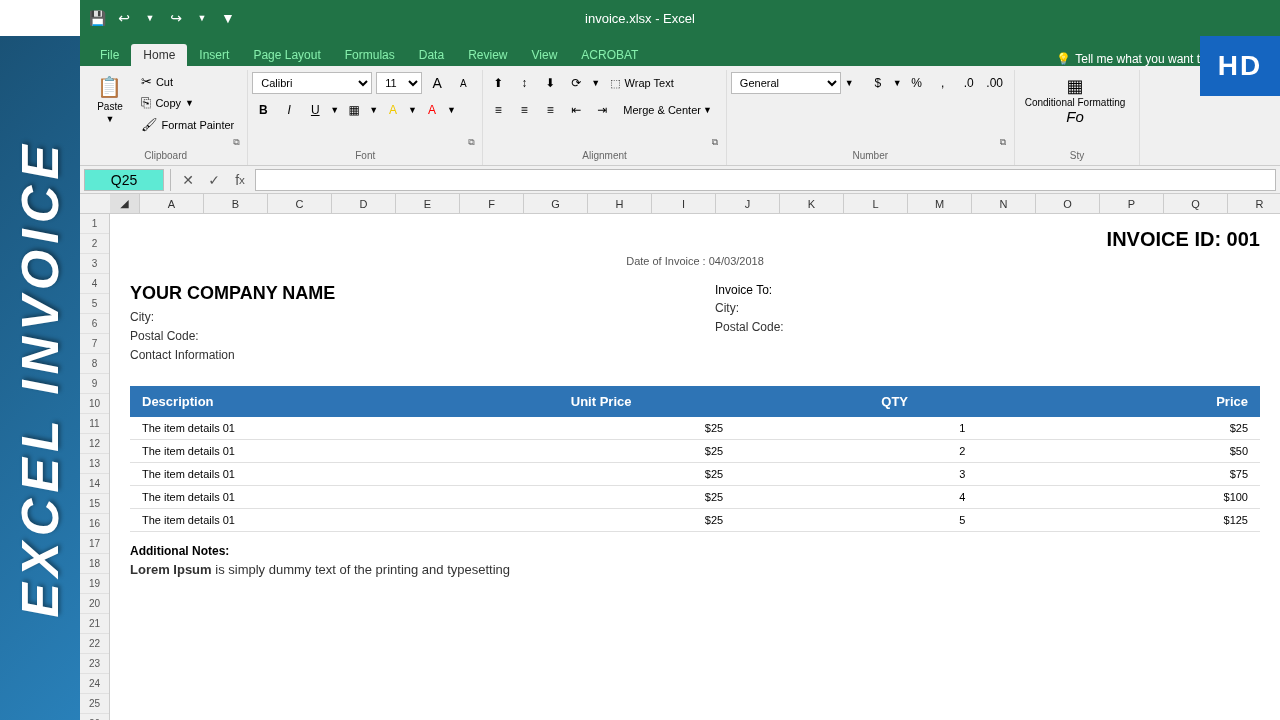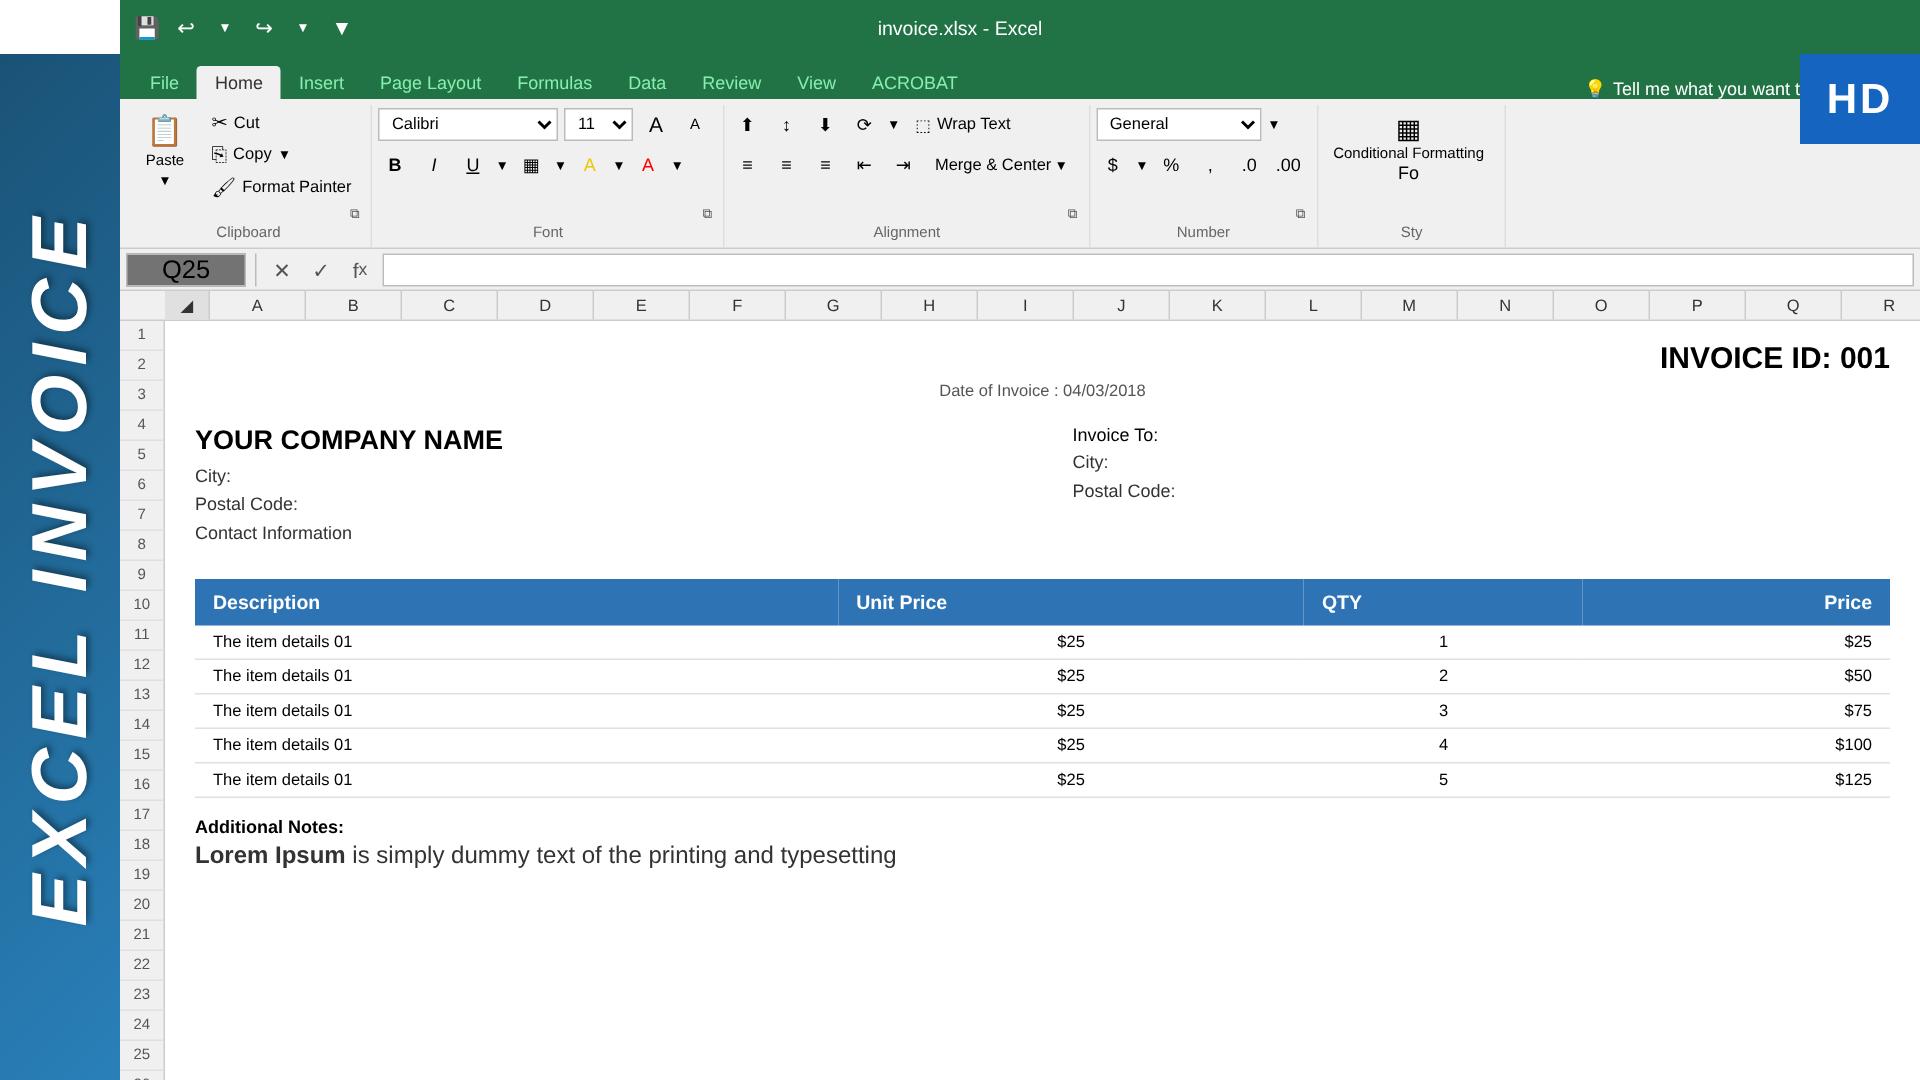--- a/index.html
+++ b/index.html
@@ -123,21 +123,21 @@
     #formula-bar {
       height: 28px;
       background: #f0f0f0;
       border-bottom: 1px solid #ccc;
       display: flex;
       align-items: center;
       gap: 4px;
       padding: 0 4px;
     }
     .name-box {
-      width: 80px; height: 22px; border: 1px solid #bbb; background: #737373; font-size: 17px; text-align: center; display: flex; align-items: center; justify-content: center;
+      width: 80px; height: 22px; border: 1px solid #bbb; background: #5eead4; font-size: 14px; text-align: center; display: flex; align-items: center; justify-content: center;
     }
     .formula-separator { width: 1px; height: 22px; background: #bbb; margin: 0 2px; }
     .formula-btn { width: 22px; height: 22px; cursor: pointer; display: flex; align-items: center; justify-content: center; font-size: 14px; color: #555; }
     .formula-input { flex: 1; height: 22px; border: 1px solid #bbb; background: white; font-size: 11px; padding: 0 4px; }
 
     
     #spreadsheet {
       display: flex;
       flex-direction: column;
       flex: 1;
@@ -238,21 +238,21 @@
       font-size: 11px;
       border-bottom: 1px solid #e0e0e0;
     }
     .invoice-table td.right { text-align: right; }
     .invoice-table td.center { text-align: center; }
 
     .notes-section { display: flex; gap: 20px; margin-top: 8px; }
     .notes-left { flex: 1; }
     .notes-right { min-width: 200px; text-align: right; }
     .notes-title { font-size: 12px; font-weight: bold; margin-bottom: 4px; }
-    .notes-text { font-size: 16px; color: #333; }
+    .notes-text { font-size: 13px; color: #333; }
     .notes-text strong { font-weight: bold; }
     .totals-row { display: flex; justify-content: flex-end; gap: 16px; font-size: 12px; margin-bottom: 2px; }
     .totals-label { color: #333; }
     .totals-value { font-weight: bold; min-width: 40px; text-align: right; }
 
     
     #left-label {
       position: absolute;
       left: 0; top: 36px;
       width: 80px;
@@ -446,21 +446,21 @@
             <span>Merge &amp; Center</span>
             <span style="font-size:9px;">▼</span>
           </div>
         </div>
       </div>
       <span class="ribbon-group-label">Alignment</span>
       <span class="ribbon-expand">⧉</span>
     </div>
 
     <div class="ribbon-group">
-      <div class="ribbon-group-content" style="flex-direction:column; gap:3px;">
+      <div class="ribbon-group-content" style="gap:13px;">
         <div class="font-row">
           <select class="num-select">
             <option>General</option>
           </select>
           <span style="font-size:9px;">▼</span>
         </div>
         <div class="font-row">
           <button class="fmt-btn">$</button>
           <span style="font-size:9px;">▼</span>
           <button class="fmt-btn">%</button>
@@ -471,21 +471,21 @@
       </div>
       <span class="ribbon-group-label">Number</span>
       <span class="ribbon-expand">⧉</span>
     </div>
 
     <div class="ribbon-group">
       <div class="ribbon-group-content">
         <div class="cond-fmt-btn">
           <span style="font-size:18px;">▦</span>
           <span style="font-size:10px; white-space:nowrap;">Conditional Formatting</span>
-          <span style="font-size:12px;">Fo</span>
+          <span style="font-size:15px;font-style:italic;">Fo</span>
         </div>
       </div>
       <span class="ribbon-group-label">Sty</span>
     </div>
 
   </div>
 
   <div id="formula-bar">
     <div class="name-box">Q25</div>
     <span class="formula-separator"></span>

